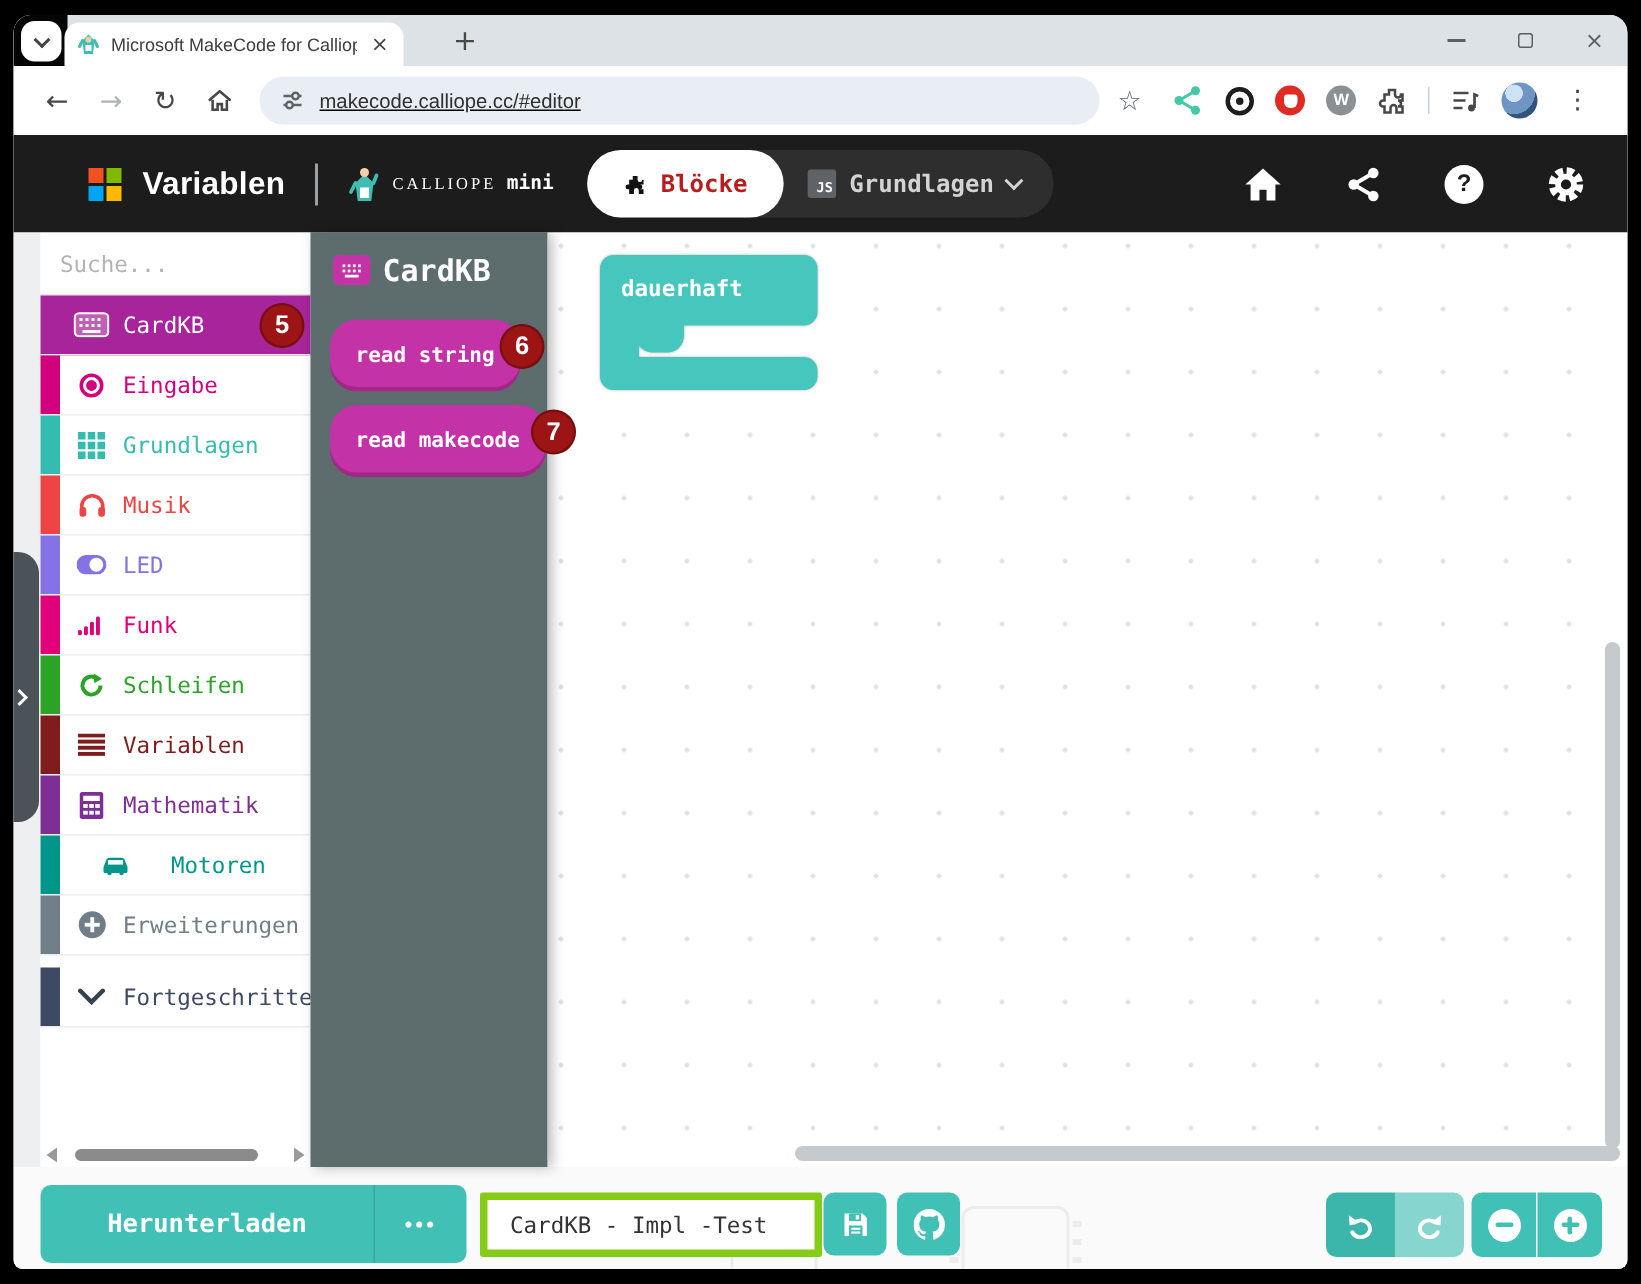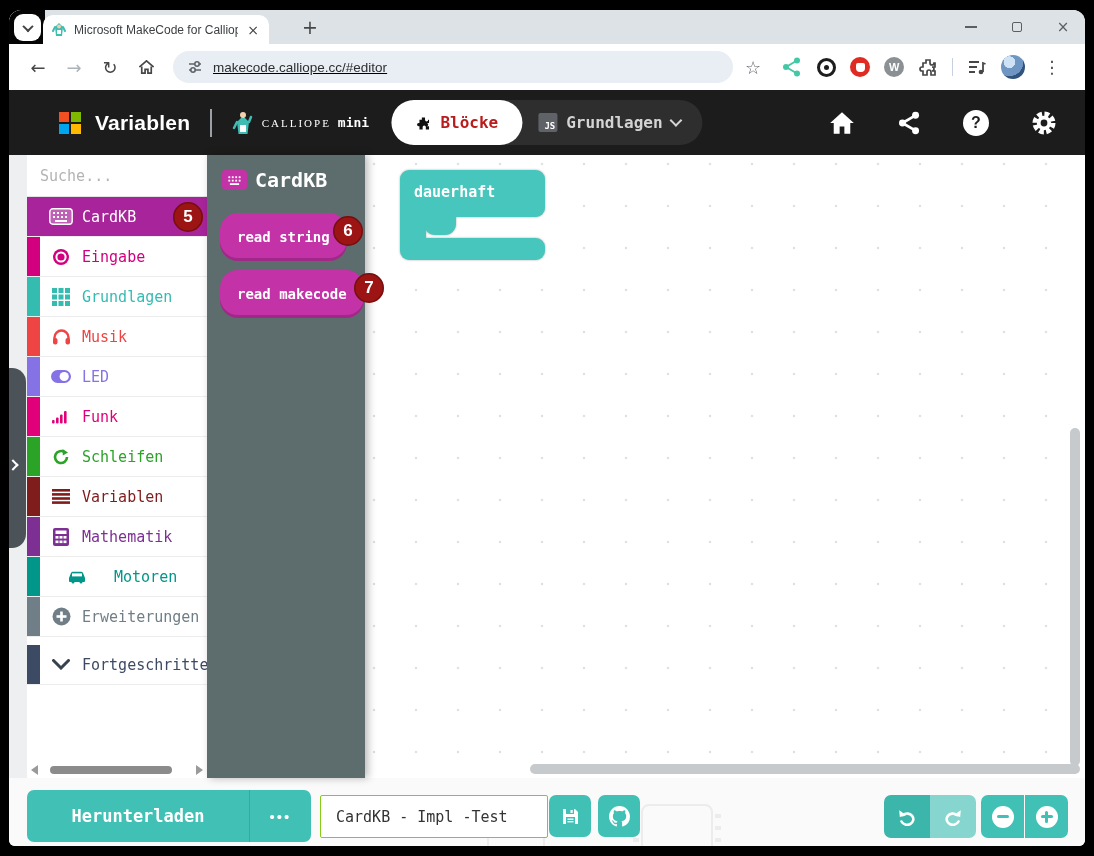--- a/index.html
+++ b/index.html
@@ -141,21 +141,21 @@
   .chip2 { left:632px; top:26px; width:72px; height:60px; }
   .chip2:before, .chip2:after { content:""; position:absolute; top:8px; bottom:8px; width:6px;
     background:repeating-linear-gradient(#ececec 0 4px, transparent 4px 12px); }
   .chip2:before { left:-10px; } .chip2:after { right:-10px; }
   .dl-btn { position:absolute; left:18px; top:12px; width:284px; height:52px; border-radius:7px; display:flex;
             color:#fff; overflow:hidden; cursor:pointer; }
   .dl-main { flex:1; display:flex; align-items:center; justify-content:center;
              font-family:"DejaVu Sans Mono", monospace; font-weight:bold; font-size:17px; }
   .dl-more { width:62px; display:flex; align-items:center; justify-content:center; font-size:15px; letter-spacing:2px;
              border-left:1px solid rgba(0,0,0,.12); }
-  .proj-input { position:absolute; left:311px; top:17px; width:228px; height:43px; border:1px solid #84cc16;
+  .proj-input { position:absolute; left:311px; top:17px; width:228px; height:43px; border:5px solid #84cc16;
                 border-radius:2px; background:#fff; font-family:"DejaVu Sans Mono", monospace; font-size:15px;
                 color:#333; padding-left:15px; outline:none; }
   .sq-btn { position:absolute; top:17px; width:42px; height:42px; border-radius:7px; display:flex;
             align-items:center; justify-content:center; cursor:pointer; }
   .save-btn { left:540px; } .gh-btn { left:589px; }
   .undo-group { position:absolute; left:875px; top:17px; display:flex; }
   .ug { width:46px; height:43px; display:flex; align-items:center; justify-content:center; cursor:pointer; }
   .ug-undo { border-radius:7px 0 0 7px; }
   .ug-redo { border-radius:0 7px 7px 0; }
   .zoom-group { position:absolute; left:972px; top:17px; display:flex; gap:1px; }

